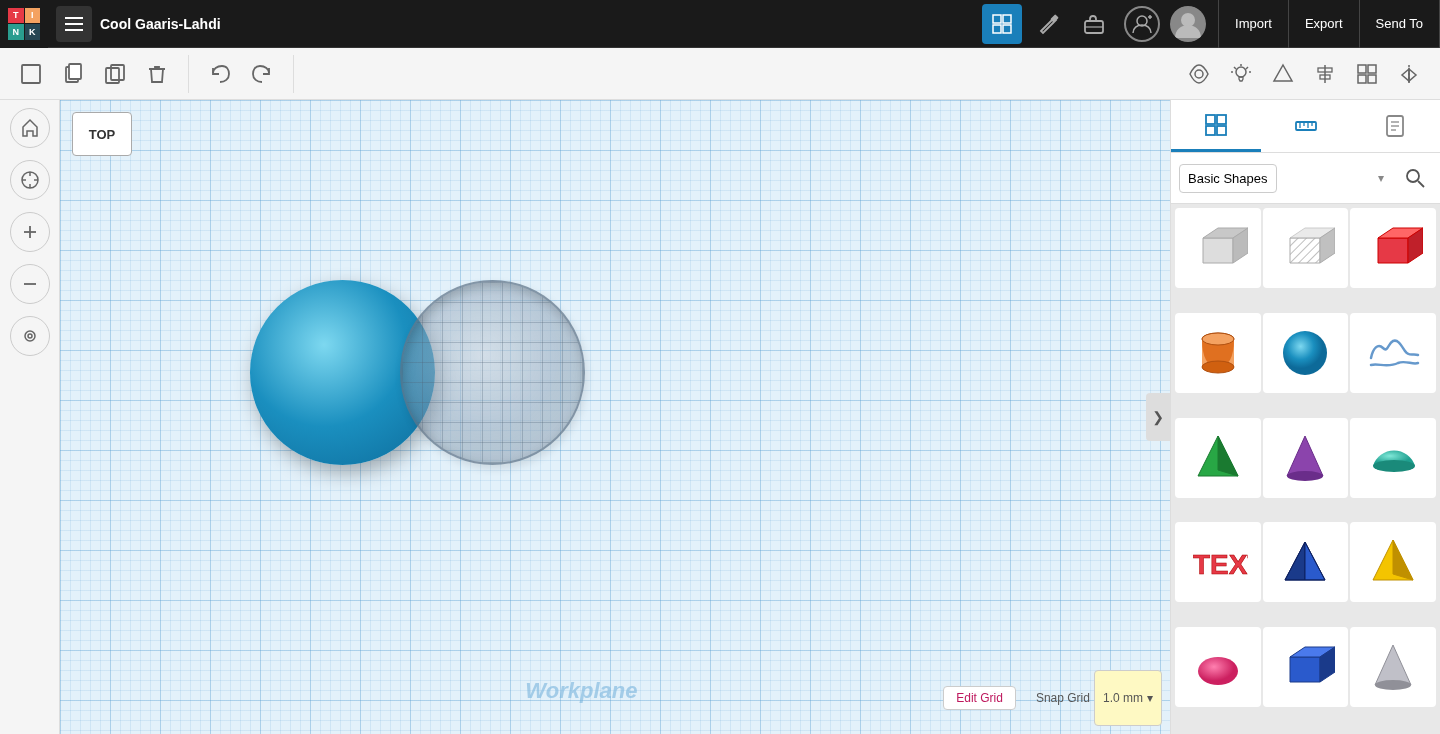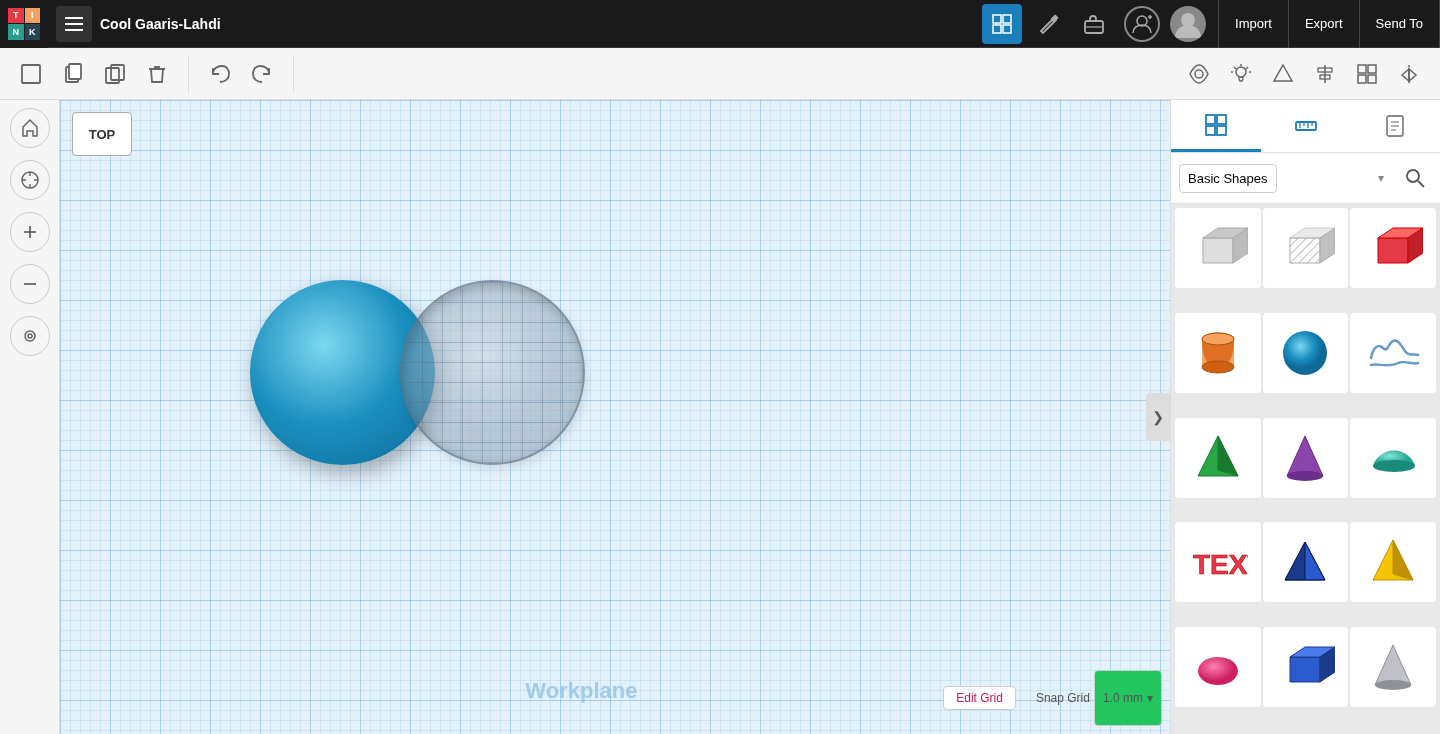--- a/index.html
+++ b/index.html
@@ -107,21 +107,21 @@
       position: absolute; top: 0; left: 0; right: 0; bottom: 0;
       background-image:
         linear-gradient(rgba(90,160,210,0.3) 1px, transparent 1px),
         linear-gradient(90deg, rgba(90,160,210,0.3) 1px, transparent 1px),
         linear-gradient(rgba(90,160,210,0.15) 1px, transparent 1px),
         linear-gradient(90deg, rgba(90,160,210,0.15) 1px, transparent 1px);
       background-size: 50px 50px, 50px 50px, 10px 10px, 10px 10px;
     }
     #workplane-label {
       position: absolute; bottom: 30px; left: 50%; transform: translateX(-80%);
-      font-size: 22px; color: rgba(120,180,220,0.6); font-weight: bold; pointer-events: none;
+      font-size: 22px; color: rgba(120,180,220,0.6); font-weight: bold; pointer-events: none; font-style: italic;
     }
     
     #canvas-objects {
       position: absolute; top: 0; left: 0; right: 0; bottom: 0;
     }
     
     .sphere-blue {
       position: absolute;
       width: 185px; height: 185px;
       border-radius: 50%;
@@ -164,21 +164,21 @@
       display: flex; align-items: center; gap: 8px;
     }
     .bottom-btn {
       padding: 4px 12px; background: white; border: 1px solid #ccc; border-radius: 4px;
       font-size: 12px; cursor: pointer; color: #be185d;
     }
     .snap-control {
       display: flex; align-items: center; gap: 4px; font-size: 12px; color: #555; margin-left: 12px;
     }
     .snap-dropdown {
-      display: flex; align-items: center; background: #22c55e; border: 1px solid #ccc; border-radius: 4px;
+      display: flex; align-items: center; background: #fef9c3; border: 1px solid #ccc; border-radius: 4px;
       padding: 20px 8px; cursor: pointer; font-size: 12px; text-align: center;
     }
 
     
     #right-panel {
       width: 270px; background: #f5f5f5; border-left: 1px solid #ddd;
       display: flex; flex-direction: column;
     }
     #panel-tabs {
       display: flex; border-bottom: 1px solid #ddd; background: #fff;

